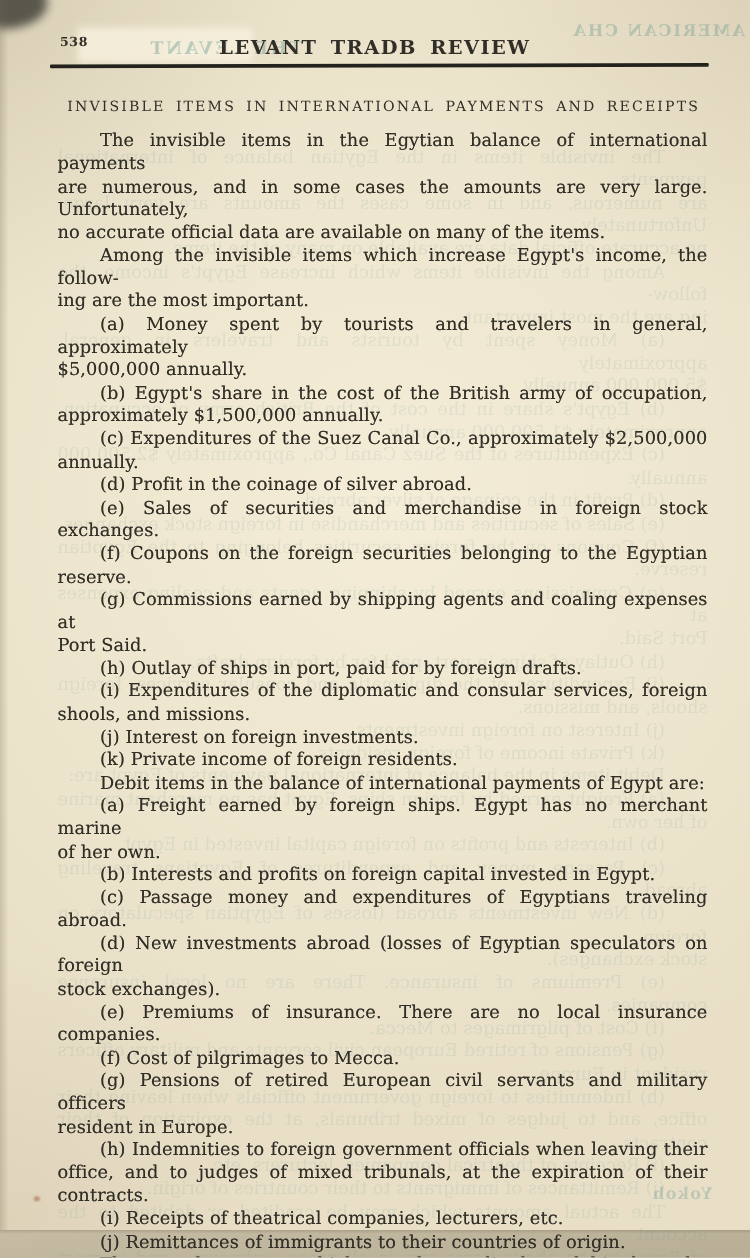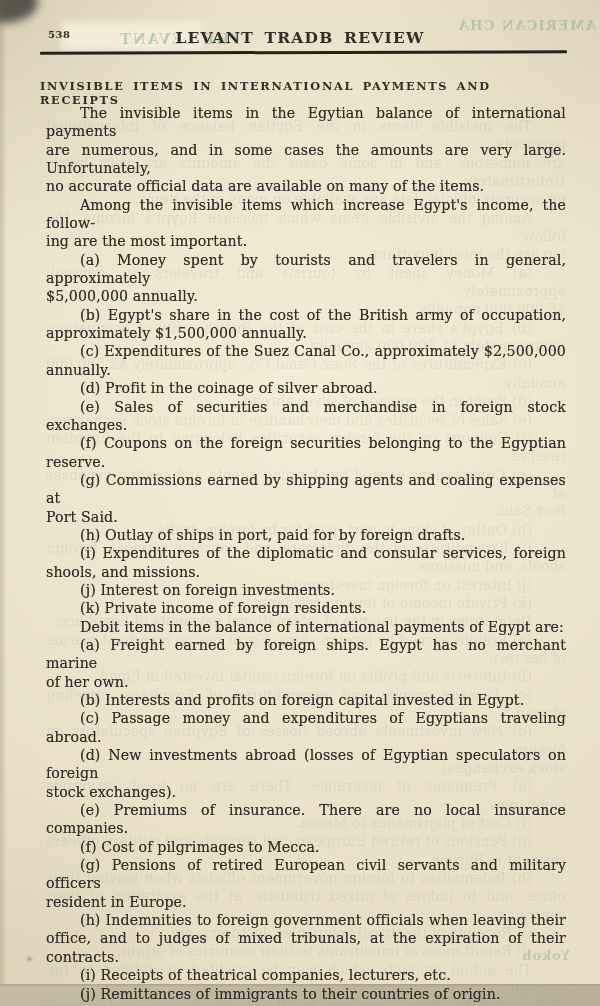--- a/index.html
+++ b/index.html
@@ -29,21 +29,21 @@
   .ghost-header-left{left:92px;top:31px;width:150px;font-size:14px;letter-spacing:2px;opacity:.38;}
   .ghost-header-right{left:408px;top:18px;width:188px;font-size:13px;letter-spacing:1.5px;opacity:.34;}
   .ghost-bottom-right{left:420px;top:948px;width:150px;font-size:13px;letter-spacing:1px;opacity:.30;}
   .ghost-body{position:absolute;left:46px;top:117px;width:520px;transform:scaleX(-1);
     color:#679a92;opacity:.13;filter:blur(.55px);font-size:14.2px;line-height:18.35px;}
 
   
   .header-pagenum{position:absolute;left:48px;top:29px;font-size:10px;font-weight:bold;letter-spacing:.5px;}
   .header-title{position:absolute;left:0;top:28px;width:600px;text-align:center;font-size:15.5px;font-weight:bold;letter-spacing:1.2px;word-spacing:4px;}
   .header-rule{position:absolute;left:40px;top:51px;width:527px;height:3px;background:#24221c;transform:rotate(-.15deg);border-radius:1px;}
-  .article-heading{position:absolute;left:40px;top:79px;width:520px;text-align:left;font-size:11.3px;font-weight:bold;letter-spacing:1.7px;word-spacing:3px;}
+  .article-heading{position:absolute;left:40px;top:79px;width:520px;text-align:right;font-size:11.3px;font-weight:normal;letter-spacing:1.7px;word-spacing:3px;}
   .body-text{position:absolute;left:46px;top:104px;width:520px;font-size:14.2px;line-height:18.35px;
     text-shadow:0 0 .5px rgba(49,46,39,.6);letter-spacing:.1px;}
   .para{margin:0;}
   .line{text-align:justify;text-align-last:justify;white-space:normal;}
   .line.first{text-indent:34px;}
   .line.last{text-align-last:left;}
 </style>
 </head>
 <body>
 

